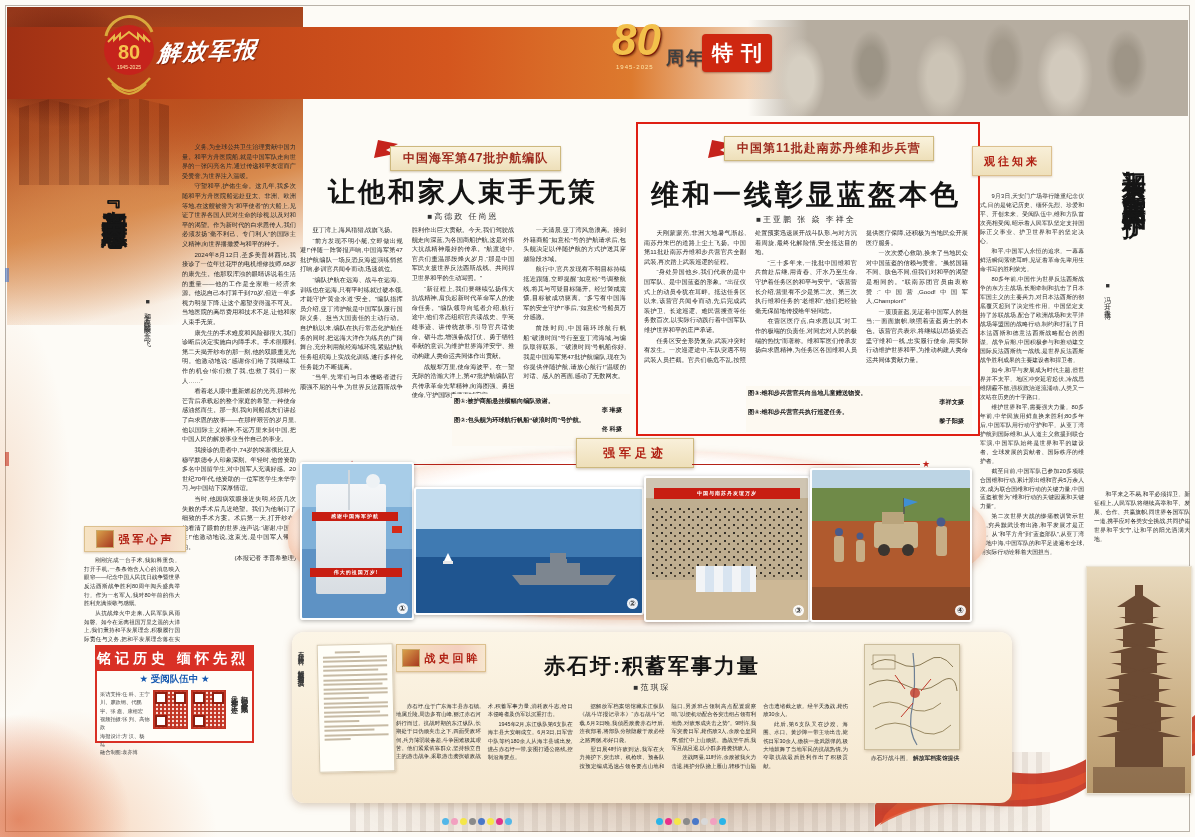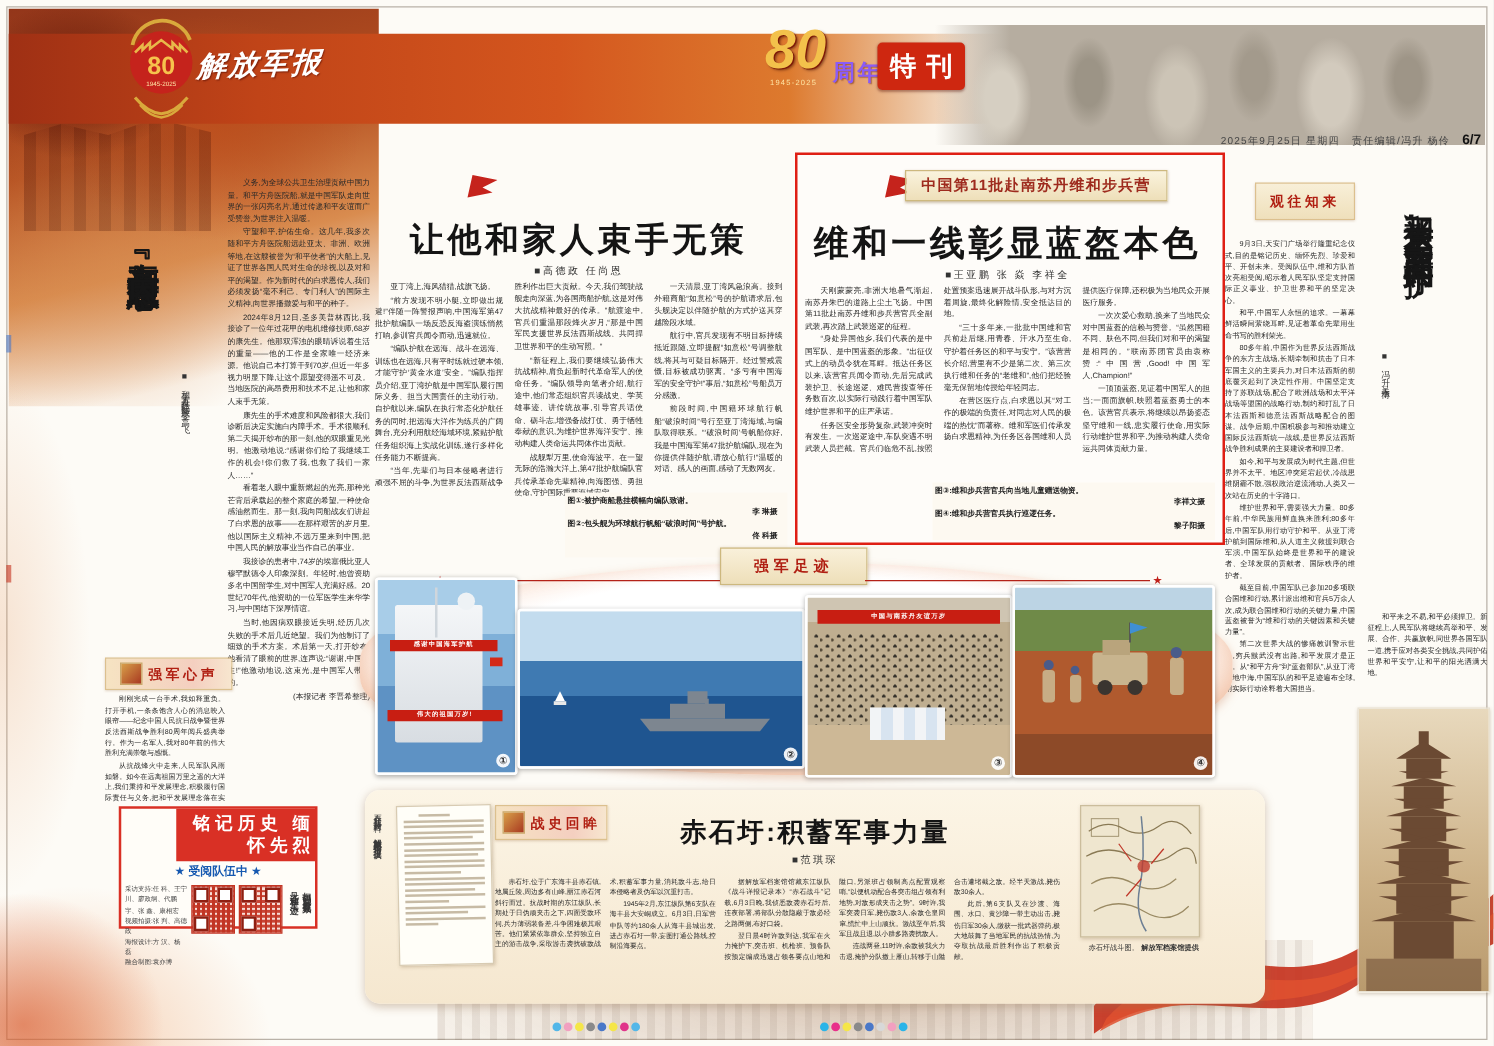--- a/index.html
+++ b/index.html
@@ -43,21 +43,21 @@
   .ribbon{left:875px;top:655px;width:320px;height:175px;}
   .regmark{width:4px;height:14px;}
 
   
   .masthead{font-weight:bold;font-style:italic;color:#fff;font-size:23px;letter-spacing:2px;
     transform:skewX(-6deg) rotate(-2deg);text-shadow:1px 1px 1px rgba(80,10,0,.5);}
   .banner-title{color:#fff;font-weight:900;font-size:17.5px;letter-spacing:1px;text-shadow:1px 1px 1px rgba(90,20,0,.45);}
   .banner-80{color:#f3c14b;font-weight:900;font-style:italic;font-size:44px;line-height:44px;
     text-shadow:1px 1px 0 #7e1a08,2px 2px 2px rgba(60,10,0,.5);}
   .banner-years{color:#ffe6a6;font-size:6px;letter-spacing:1px;}
-  .banner-zhou{color:#8b5cf6;font-weight:900;font-size:18px;letter-spacing:2px;text-shadow:1px 1px 1px rgba(90,20,0,.45);}
+  .banner-zhou{color:#404040;font-weight:900;font-size:18px;letter-spacing:2px;text-shadow:1px 1px 1px rgba(90,20,0,.45);}
   .tekan{background:#ce2710;border-radius:4px;color:#fff;font-weight:900;font-size:21px;letter-spacing:8px;
     padding:5px 2px 5px 10px;box-shadow:0 1px 2px rgba(80,10,0,.4);}
   .dateline{font-size:8px;color:#444;text-align:right;letter-spacing:1px;}
   .dateline b{font-size:11px;color:#111;letter-spacing:0;}
 
   
   .kicker{background:linear-gradient(#faf3dd,#eedfb9);border:1px solid #cdb87e;color:#9e2b1e;
     font-weight:bold;font-size:12px;letter-spacing:1px;padding:3px 12px;white-space:nowrap;
     box-shadow:0 1px 2px rgba(120,90,40,.35);}
   .headline{font-weight:900;color:#141414;text-align:center;letter-spacing:3px;}
@@ -76,21 +76,21 @@
   .redbox{border:2.5px solid #df1f14;background:rgba(255,255,255,.35);}
 
   .badge{background:linear-gradient(90deg,#f6e3c2,#f4cfc0 70%,#f7e6cf);border:1px solid #dcc08e;
     color:#b01f12;font-weight:900;letter-spacing:3px;display:flex;align-items:center;justify-content:center;
     box-shadow:0 1px 2px rgba(150,100,50,.3);}
   .badge .thumb{width:16px;height:16px;margin-right:5px;border:1px solid #c9a86a;
     background:linear-gradient(135deg,#d8a04a,#a83820);}
 
   
   .mediabox{border:2px solid #d93025;background:#fffdf8;}
-  .mediabox .mb-title{background:#d93025;color:#fff;font-weight:900;font-size:14px;letter-spacing:4px;text-align:right;padding:3px 0;margin-left:44px;}
+  .mediabox .mb-title{background:#d93025;color:#fff;font-weight:900;font-size:14px;letter-spacing:4px;text-align:left;padding:3px 0;}
   .mediabox .mb-sub{color:#1558b0;font-weight:bold;font-size:9.5px;text-align:center;padding:2px 0;}
   .credits{font-size:5.2px;color:#444;line-height:1.6;}
   .qr{width:37px;height:37px;border:1px solid #c23524;position:relative;
     background:
       repeating-linear-gradient(0deg,rgba(194,53,36,.9) 0 2px,transparent 2px 4px),
       repeating-linear-gradient(90deg,#c23524 0 2px,#f8ddd6 2px 4px);}
   .qr i{position:absolute;width:8px;height:8px;border:2px solid #8f1f12;background:#fff;}
   .qr i.tl{top:1px;left:1px}.qr i.tr{top:1px;right:1px}.qr i.bl{bottom:1px;left:1px}
   .qrlabel{writing-mode:vertical-rl;font-size:7px;font-weight:bold;color:#333;letter-spacing:2px;}
 
@@ -156,25 +156,20 @@
     <text x="29" y="53" text-anchor="middle" font-size="20" font-weight="bold" fill="#f6c24d" font-family="Liberation Sans,sans-serif">80</text>
     <text x="29" y="63" text-anchor="middle" font-size="5" fill="#ffe6a6" font-family="Liberation Sans,sans-serif">1945-2025</text>
     <path d="M8,72 Q18,84 29,85 Q40,84 50,72" fill="none" stroke="#d9a93c" stroke-width="2.5"></path>
     <path d="M12,78 Q20,87 29,88 Q38,87 46,78" fill="none" stroke="#d9a93c" stroke-width="2"></path>
   </svg>
   <div class="abs masthead" style="left:158px;top:36px">解放军报</div>
   <div class="abs banner-80" style="left:612px;top:18px">80</div>
   <div class="abs banner-years" style="left:616px;top:64px">1945-2025</div>
   <div class="abs banner-zhou" style="left:666px;top:46px">周年</div>
   <div class="abs tekan" style="left:702px;top:34px">特刊</div>
-  <div class="abs dateline" style="left:820px;top:106px;width:365px">
-    <span>2025年9月25日 星期四</span>&nbsp;&nbsp;
-    <span>责任编辑/冯升 杨伶</span>&nbsp;&nbsp;
-    <b>6/7</b>
-  </div>
 
   <div class="abs vtitle" style="left:98px;top:190px;height:340px;font-size:26px;letter-spacing:1px">在『和平方舟』上想起白求恩</div>
   <div class="abs vbyline" style="left:142px;top:298px;height:120px">■和平方舟医院船政委 高 飞</div>
   <div class="abs bodytext" style="left:182px;top:142px;width:114px;height:492px">
     <div>
         <p>义务,为全球公共卫生治理贡献中国力量。和平方舟医院船,就是中国军队走向世界的一张闪亮名片,通过传递和平友谊而广受赞誉,为世界注入温暖。</p>
         <p>守望和平,护佑生命。这几年,我多次随和平方舟医院船远赴亚太、非洲、欧洲等地,在这艘被誉为“和平使者”的大船上,见证了世界各国人民对生命的珍视,以及对和平的渴望。作为新时代的白求恩传人,我们必须发扬“毫不利己、专门利人”的国际主义精神,向世界播撒爱与和平的种子。</p>
         <p>2024年8月12日,圣多美普林西比,我接诊了一位年过花甲的电机维修技师,68岁的康先生。他那双浑浊的眼睛诉说着生活的重量——他的工作是全家唯一经济来源。他说自己本打算干到70岁,但近一年多视力明显下降,让这个愿望变得遥不可及。当地医院的高昂费用和技术不足,让他和家人束手无策。</p>
         <p>康先生的手术难度和风险都很大,我们诊断后决定实施白内障手术。手术很顺利,第二天揭开纱布的那一刻,他的双眼重见光明。他激动地说:“感谢你们给了我继续工作的机会!你们救了我,也救了我们一家人……”</p>
         <p>看着老人眼中重新燃起的光亮,那种光芒背后承载起的整个家庭的希望,一种使命感油然而生。那一刻,我向同船战友们讲起了白求恩的故事——在那样艰苦的岁月里,他以国际主义精神,不远万里来到中国,把中国人民的解放事业当作自己的事业。</p>
@@ -218,20 +213,21 @@
       <div style="display:flex">
         <span class="qrlabel">见证和平足迹</span>
         <span class="qrlabel">扫码观看视频</span>
       </div>
     </div>
   </div>
 
   <svg class="abs" style="left:372px;top:138px" width="26" height="22" viewBox="0 0 26 22">
     <path d="M2,20 L6,2 L26,6 L14,12 L22,16 Z" fill="#c5231c"></path>
   </svg>
+  <div class="abs kicker" style="left:390px;top:146px">中国海军第47批护航编队</div>
   <div class="abs headline" style="left:300px;top:174px;width:326px;font-size:27px">让他和家人束手无策</div>
   <div class="abs byline" style="left:300px;top:211px;width:326px">■高德政 任尚恩</div>
   <div class="abs bodytext cols3" style="left:300px;top:225px;width:326px;height:217px">
     <div>
         <p>亚丁湾上,海风猎猎,战旗飞扬。</p>
         <p>“前方发现不明小艇,立即做出规避!”伴随一阵警报声响,中国海军第47批护航编队一场反恐反海盗演练悄然打响,参训官兵闻令而动,迅速就位。</p>
         <p>“编队护航在远海、战斗在远海、训练也在远海,只有平时练就过硬本领,才能守护‘黄金水道’安全。”编队指挥员介绍,亚丁湾护航是中国军队履行国际义务、担当大国责任的主动行动。自护航以来,编队在执行常态化护航任务的同时,把远海大洋作为练兵的广阔舞台,充分利用航经海域环境,紧贴护航任务组织海上实战化训练,遂行多样化任务能力不断提高。</p>
         <p>“当年,先辈们与日本侵略者进行顽强不屈的斗争,为世界反法西斯战争胜利作出巨大贡献。今天,我们驾驶战舰走向深蓝,为各国商船护航,这是对伟大抗战精神最好的传承。”航渡途中,官兵们重温那段烽火岁月,“那是中国军民支援世界反法西斯战线、共同捍卫世界和平的生动写照。”</p>
         <p>“新征程上,我们要继续弘扬伟大抗战精神,肩负起新时代革命军人的使命任务。”编队领导向笔者介绍,航行途中,他们常态组织官兵读战史、学英雄事迹、讲传统故事,引导官兵话使命、砺斗志,增强备战打仗、勇于牺牲奉献的意识,为维护世界海洋安宁、推动构建人类命运共同体作出贡献。</p>
         <p>战舰犁万里,使命海波平。在一望无际的浩瀚大洋上,第47批护航编队官兵传承革命先辈精神,向海图强、勇担使命,守护国际重要海域安宁。</p>
@@ -265,21 +261,21 @@
         <p>一顶顶蓝盔,见证着中国军人的担当;一面面旗帜,映照着蓝盔勇士的本色。该营官兵表示,将继续以昂扬姿态坚守维和一线,忠实履行使命,用实际行动维护世界和平,为推动构建人类命运共同体贡献力量。</p>
       </div>
   </div>
   <div class="abs caps" style="left:746px;top:386px;width:222px;height:42px;background:#fdf9f1;padding:2px">
     <span class="captext">图③:维和步兵营官兵向当地儿童赠送物资。</span>
     <span class="capcredit">李祥文摄</span>
     <span class="captext">图④:维和步兵营官兵执行巡逻任务。</span>
     <span class="capcredit">黎子阳摄</span>
   </div>
 
-  <div class="abs badge" style="left:1004px;top:146px;width:78px;height:28px;font-size:11px;background:linear-gradient(#f8efd8,#efe0bb);">
+  <div class="abs badge" style="left:972px;top:146px;width:78px;height:28px;font-size:11px;background:linear-gradient(#f8efd8,#efe0bb);">
     <span>观往知来</span>
   </div>
   <div class="abs bodytext" style="left:980px;top:192px;width:104px;height:580px;font-size:5.8px">
     <div>
         <p>9月3日,天安门广场举行隆重纪念仪式,目的是铭记历史、缅怀先烈、珍爱和平、开创未来。受阅队伍中,维和方队首次亮相受阅,昭示着人民军队坚定支持国际正义事业、护卫世界和平的坚定决心。</p>
         <p>和平,中国军人永恒的追求。一幕幕鲜活瞬间萦绕耳畔,见证着革命先辈用生命书写的胜利荣光。</p>
         <p>80多年前,中国作为世界反法西斯战争的东方主战场,长期牵制和抗击了日本军国主义的主要兵力,对日本法西斯的彻底覆灭起到了决定性作用。中国坚定支持了苏联战场,配合了欧洲战场和太平洋战场等盟国的战略行动,制约和打乱了日本法西斯和德意法西斯战略配合的图谋。战争后期,中国积极参与和推动建立国际反法西斯统一战线,是世界反法西斯战争胜利成果的主要建设者和捍卫者。</p>
         <p>如今,和平与发展成为时代主题,但世界并不太平。地区冲突延宕起伏,冷战思维阴霾不散,强权政治逆流涌动,人类又一次站在历史的十字路口。</p>
         <p>维护世界和平,需要强大力量。80多年前,中华民族用鲜血换来胜利;80多年后,中国军队用行动守护和平。从亚丁湾护航到国际维和,从人道主义救援到联合军演,中国军队始终是世界和平的建设者、全球发展的贡献者、国际秩序的维护者。</p>
         <p>截至目前,中国军队已参加20多项联合国维和行动,累计派出维和官兵5万余人次,成为联合国维和行动的关键力量,中国蓝盔被誉为“维和行动的关键因素和关键力量”。</p>

